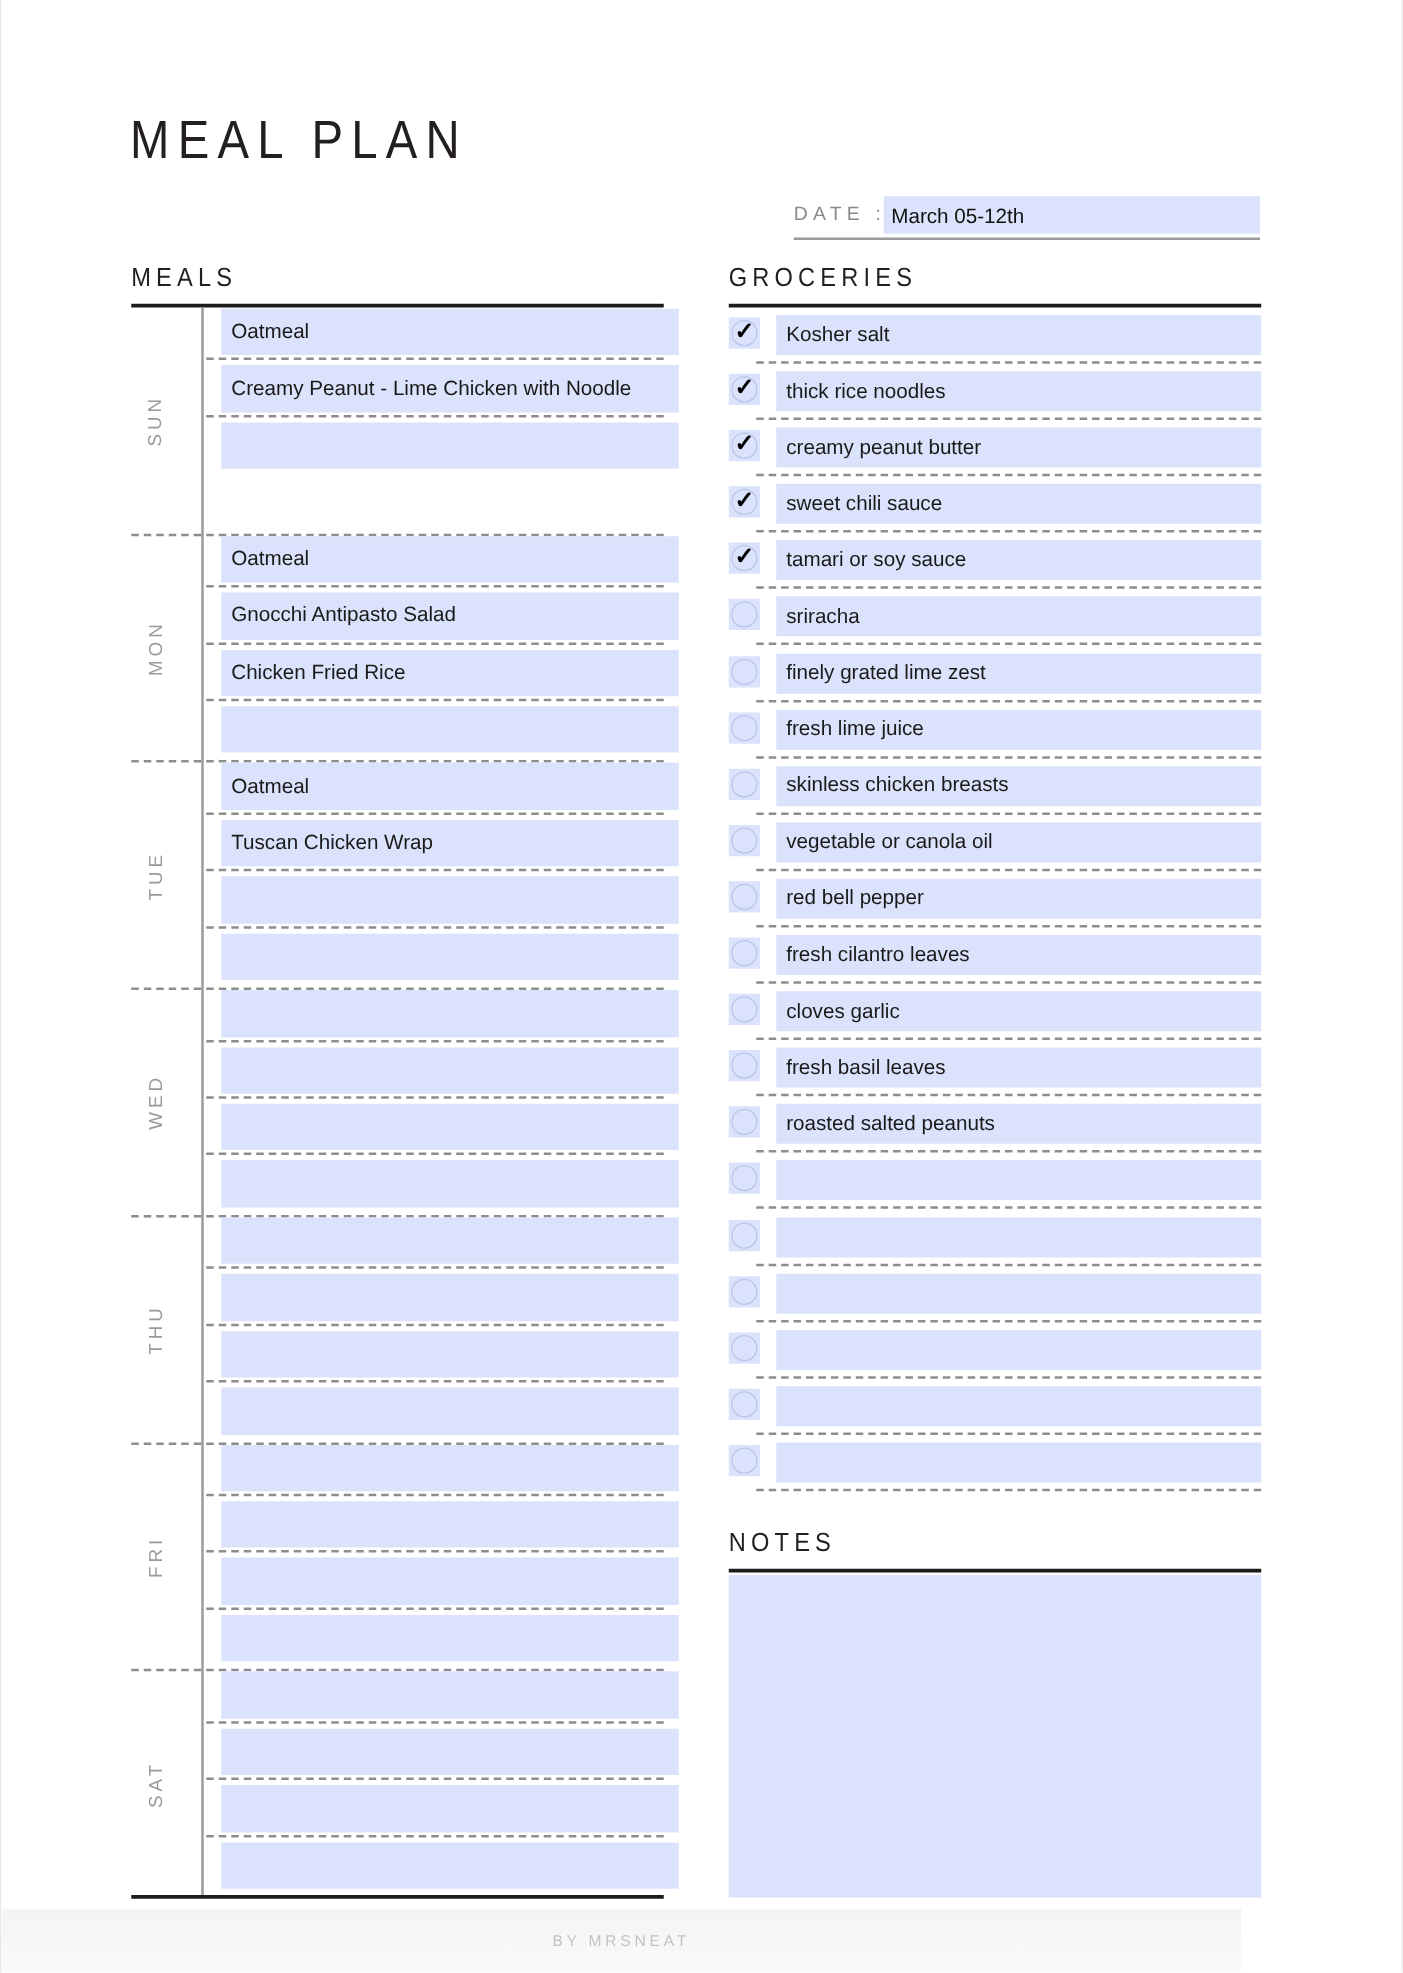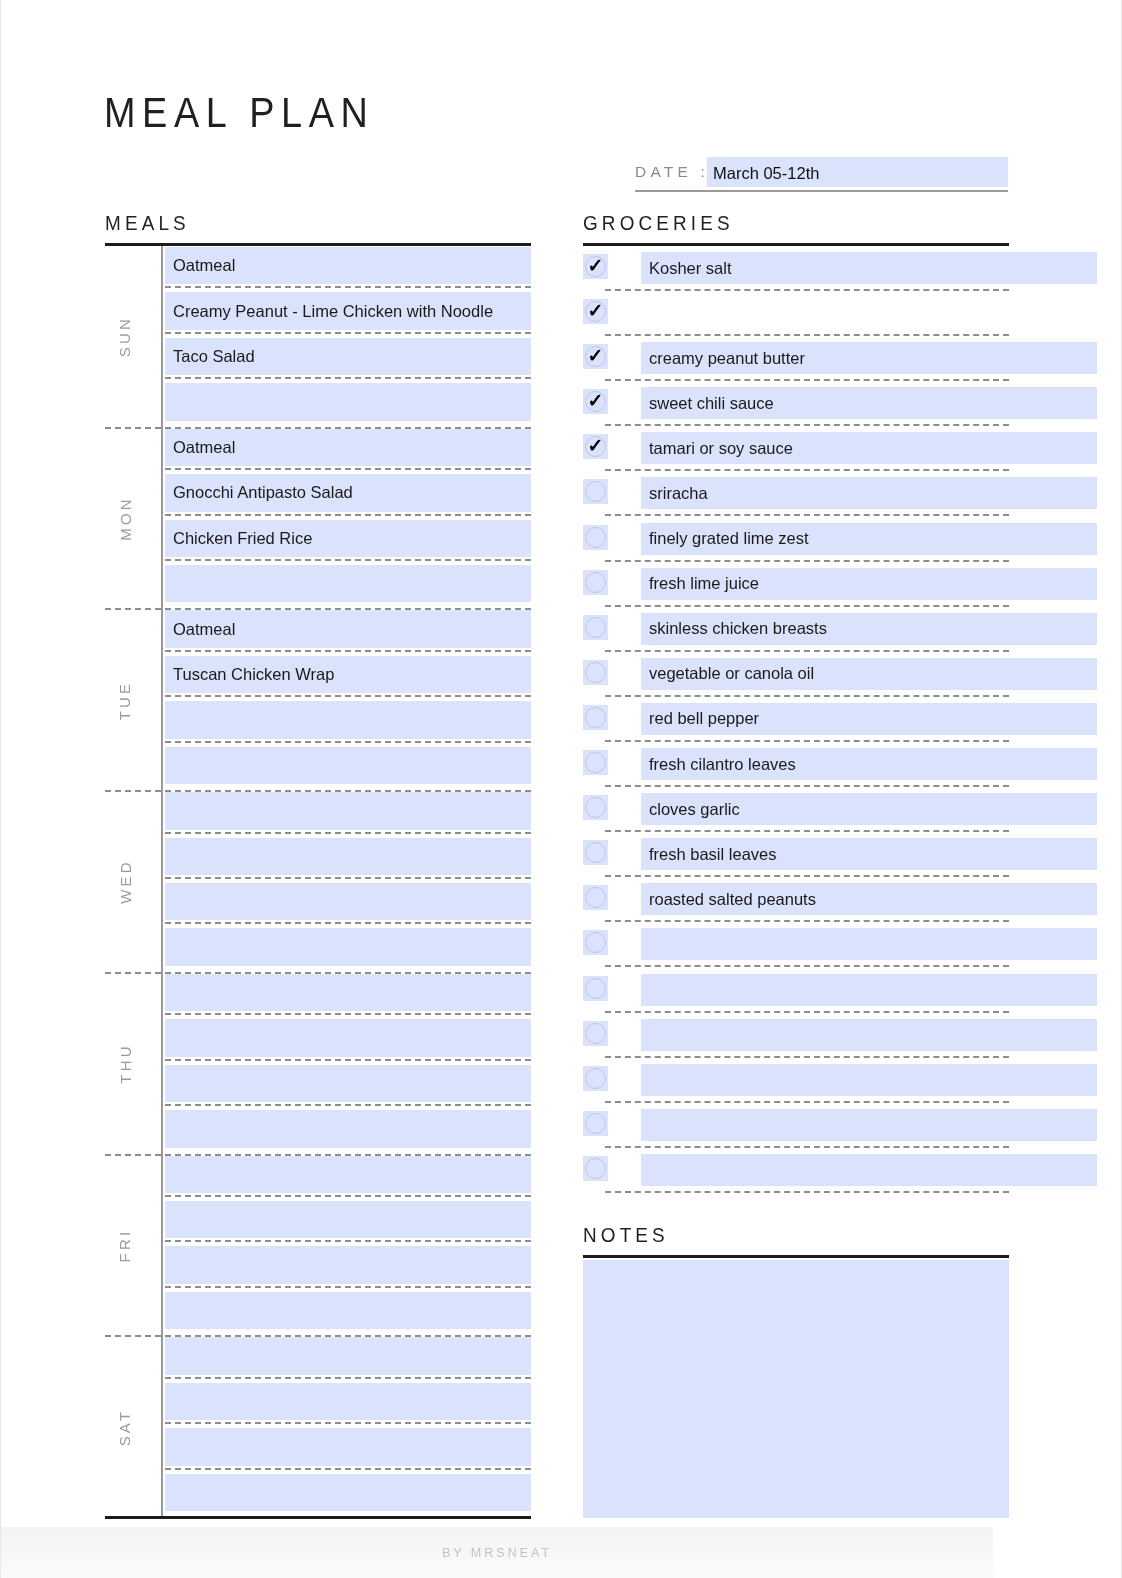--- a/index.html
+++ b/index.html
@@ -172,21 +172,21 @@
     height: 181.7px;
   }
   .meal-row {
     position: relative;
     width: 366px;
     height: 45.4px;
     margin-bottom: 0;
   }
   .meal-row .fill {
     position: absolute;
-    left: 0;
+    left: 12px;
     top: 1px;
     width: 366px;
     height: 37px;
     background: #dbe2fb;
     display: flex;
     align-items: center;
     padding-left: 8px;
     font-size: 16.5px;
     color: #1a1a1a;
     white-space: nowrap;
@@ -241,31 +241,30 @@
     color: #000;
     font-weight: 700;
     z-index: 2;
     margin-top: -2px;
   }
 
   .gro-field {
     position: absolute;
     left: 38px;
     top: 0;
-    width: 456px;
+    width: 388px;
     height: 32px;
     background: #dbe2fb;
     display: flex;
     align-items: center;
     padding-left: 8px;
     font-size: 16.5px;
     color: #1a1a1a;
     white-space: nowrap;
     overflow: hidden;
-    margin-left: 20px;
   }
   .gro-dash {
     position: absolute;
     left: 22px;
     top: 37px;
     width: 404px;
     height: 0;
     border-top: 2px dashed #8d8d8d;
   }
 
@@ -329,24 +328,20 @@
         <div class="meal-rows" style="height: 181.714px;">
           <div class="meal-row" style="height: 45.4286px;">
             <div class="fill" style="height: 37.4286px;">Oatmeal</div>
             <div class="dash"></div>
           </div>
           <div class="meal-row" style="height: 45.4286px;">
             <div class="fill" style="height: 37.4286px;">Creamy Peanut - Lime Chicken with Noodle</div>
             <div class="dash"></div>
           </div>
           <div class="meal-row" style="height: 45.4286px;">
-            <div class="fill" style="height: 37.4286px;">Taco Salad</div>
-            <div class="dash"></div>
-          </div>
-          <div class="meal-row" style="height: 45.4286px;">
             <div class="fill" style="height: 37.4286px;"></div>
           </div>
         </div>
       </div>
       <div class="day-sep" style="top: 180.714px;"></div>
       <div class="day-block" style="top: 181.714px; height: 181.714px;">
         <div class="day-label" style="height: 181.714px;">
           <span>MON</span>
         </div>
         <div class="meal-rows" style="height: 181.714px;">
@@ -492,20 +487,21 @@
           <div class="tick">✓</div>
         </div>
         <div class="gro-field">Kosher salt</div>
         <div class="gro-dash"></div>
       </div>
       <div class="gro-row">
         <div class="gro-check">
           <div class="ring"></div>
           <div class="tick">✓</div>
         </div>
+        <div class="gro-field">thick rice noodles</div>
         <div class="gro-dash"></div>
       </div>
       <div class="gro-row">
         <div class="gro-check">
           <div class="ring"></div>
           <div class="tick">✓</div>
         </div>
         <div class="gro-field">creamy peanut butter</div>
         <div class="gro-dash"></div>
       </div>

